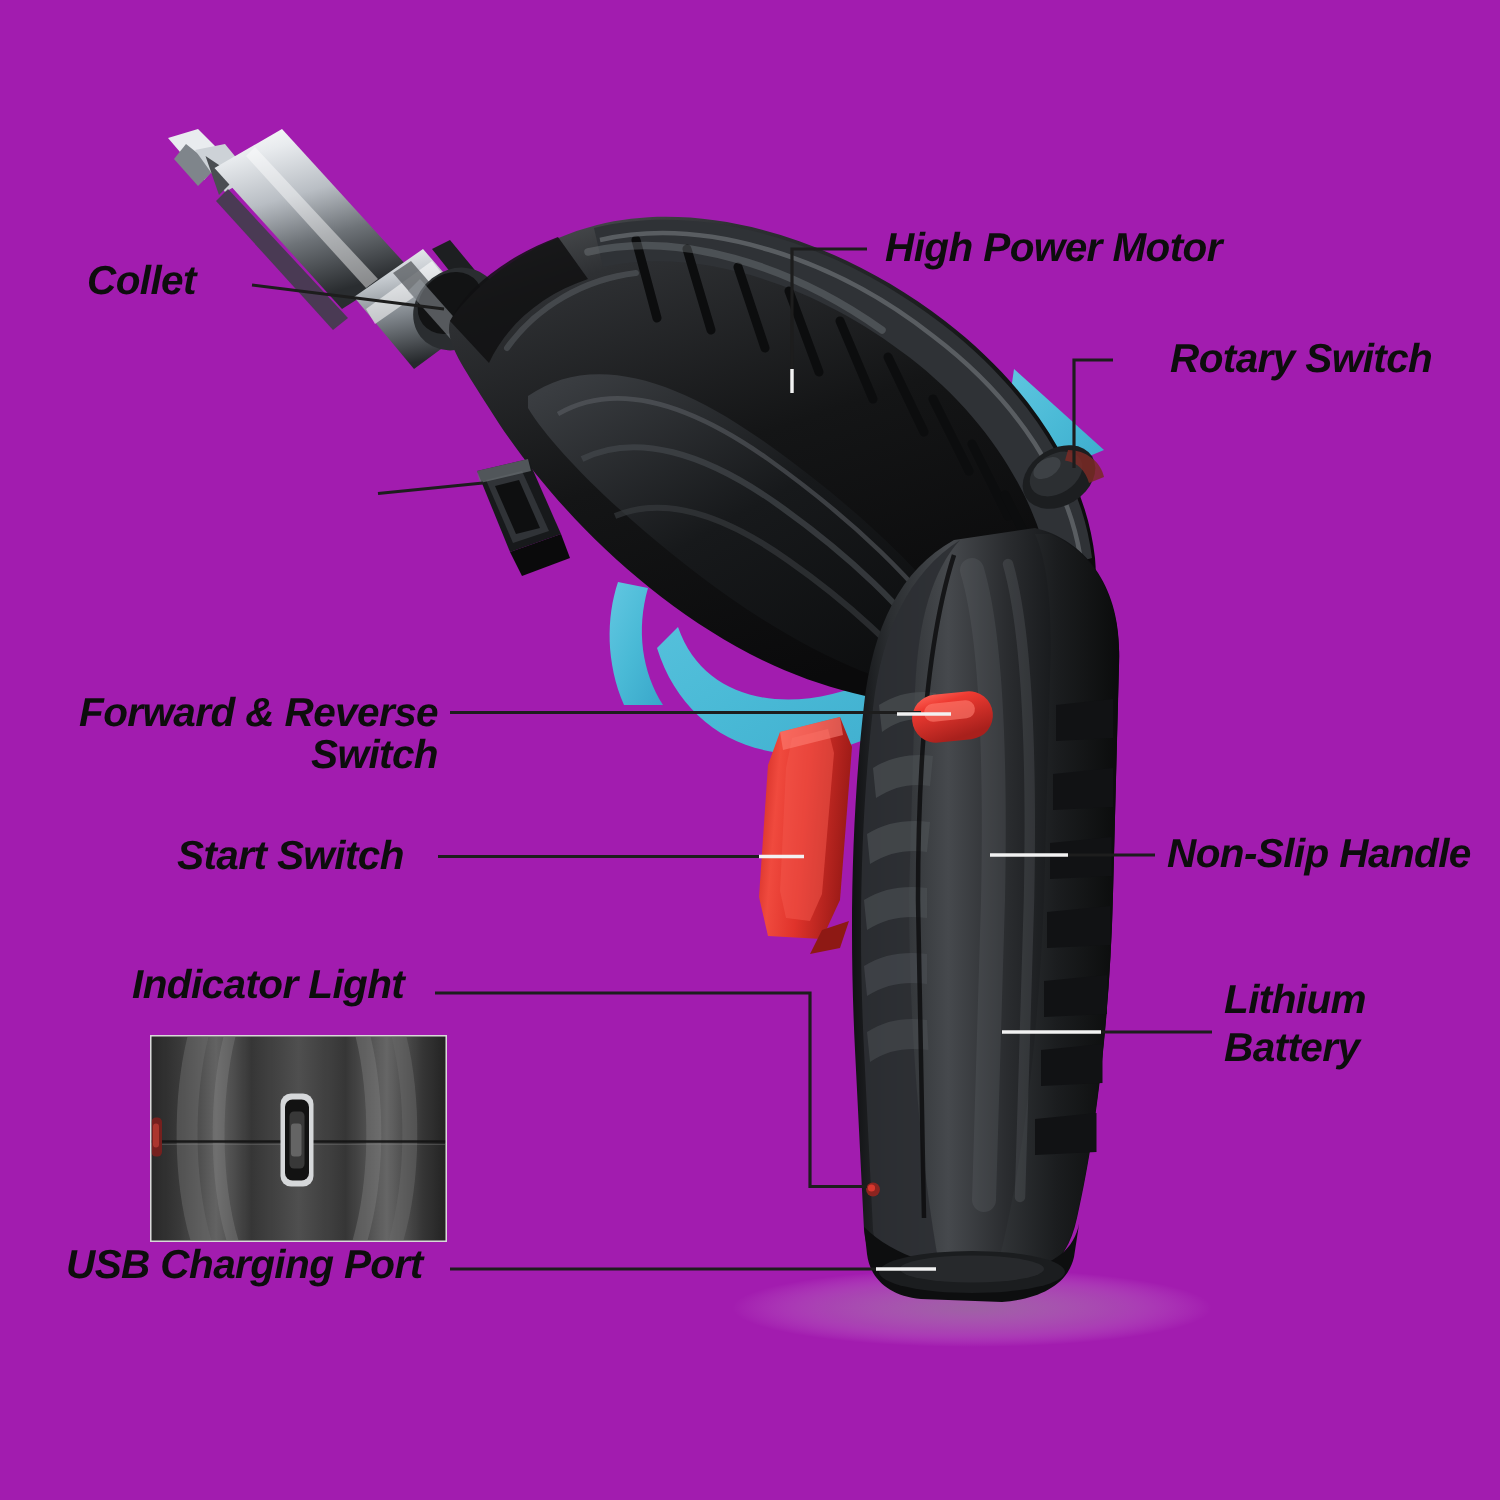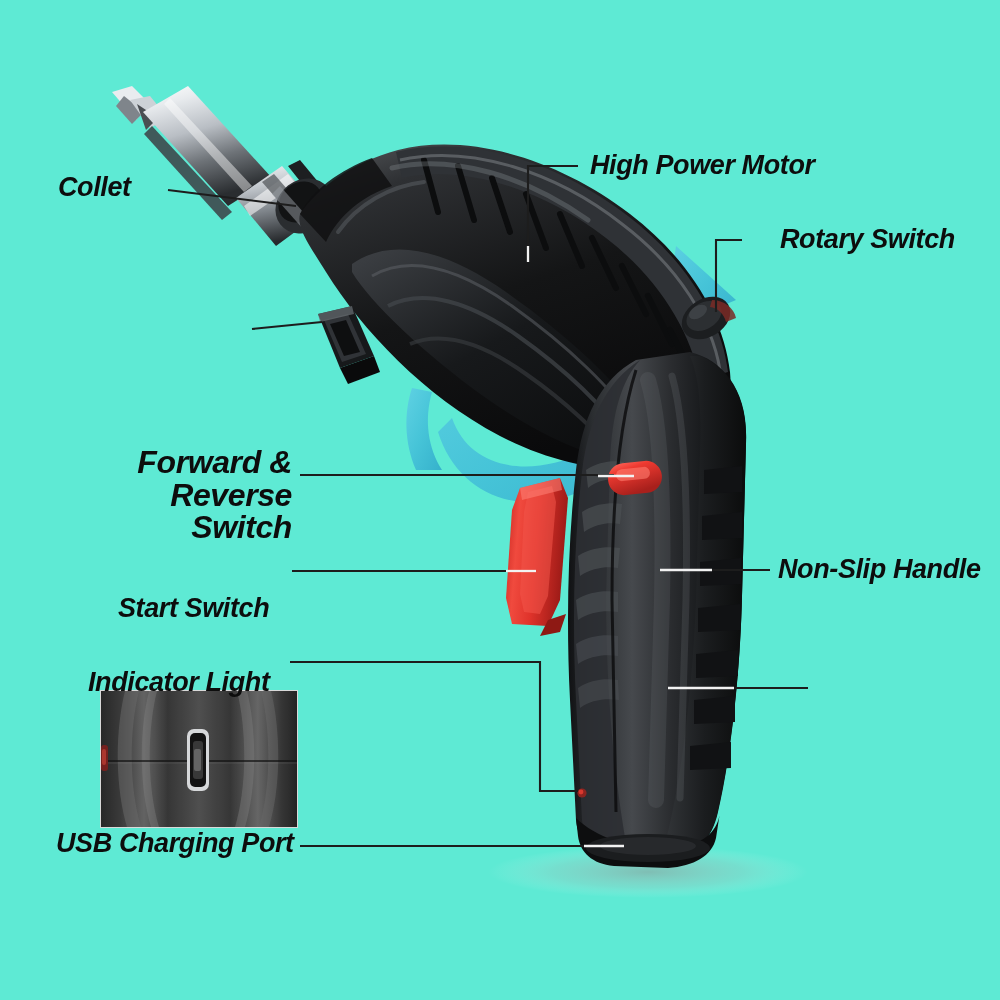--- a/index.html
+++ b/index.html
@@ -1,38 +1,38 @@
 <!DOCTYPE html>
 <html><head>
 <meta charset="utf-8">
 <title>Cordless Electric Screwdriver — Annotated Diagram</title>
 <style>
   html,body{margin:0;padding:0;background:#fff;}
   body{width:1000px;height:1000px;overflow:hidden;
        font-family:"Liberation Sans","DejaVu Sans",sans-serif;}
-  #stage{position:relative;width:1000px;height:1000px;background:#5eead4;overflow:hidden;}
+  #stage{position:relative;width:1000px;height:1000px;background:#a21caf;overflow:hidden;}
 
   
   .label{
     position:absolute;
     font-family:"Liberation Sans","DejaVu Sans",sans-serif;
     font-weight:700;
     font-style:italic;
     color:#0d0d0d;
     letter-spacing:-0.4px;
     line-height:1.02;
     white-space:pre-line;
     -webkit-font-smoothing:antialiased;
   }
   .lbl-collet      {left:58px;  top:174px; font-size:27px;}
   .lbl-led         {left:62px;  top:312px; font-size:27px;}
-  .lbl-fwd         {left:36px;  top:446px; font-size:32px; text-align:right; width:256px;}
-  .lbl-start       {left:118px; top:557px; font-size:27px;margin-top:38px;}
-  .lbl-indicator   {left:88px;  top:669px; font-size:27px;}
-  .lbl-usb         {left:56px;  top:830px; font-size:27px;}
+  .lbl-fwd         {left:36px;  top:462px; font-size:27px; text-align:right; width:256px;}
+  .lbl-start       {left:118px; top:557px; font-size:27px;}
+  .lbl-indicator   {left:88px;  top:643px; font-size:27px;}
+  .lbl-usb         {left:44px;  top:830px; font-size:27px;}
   .lbl-motor       {left:590px; top:152px; font-size:27px;font-style:italic;}
   .lbl-rotary      {left:780px; top:226px; font-size:27px;}
   .lbl-handle      {left:778px; top:556px; font-size:27px;text-align:right;}
   .lbl-lithium     {left:816px; top:651px; font-size:27px; line-height:1.18;}
 
   
   svg.leaders{position:absolute;left:0;top:0;width:1000px;height:1000px;
               pointer-events:none;overflow:visible;}
   .ld-dark{fill:none;stroke:#1d1d1d;stroke-width:2.1;}
   .ld-light{fill:none;stroke:#f2f2f2;stroke-width:2.3;}
@@ -368,14 +368,16 @@
   <div class="label lbl-indicator">Indicator Light</div>
 
   <div class="label lbl-usb">USB Charging Port</div>
 
   <div class="label lbl-motor">High Power Motor</div>
 
   <div class="label lbl-rotary">Rotary Switch</div>
 
   <div class="label lbl-handle">Non-Slip Handle</div>
 
+  <div class="label lbl-lithium">Lithium
+Battery</div>
 
 </div>
 
 </body></html>

